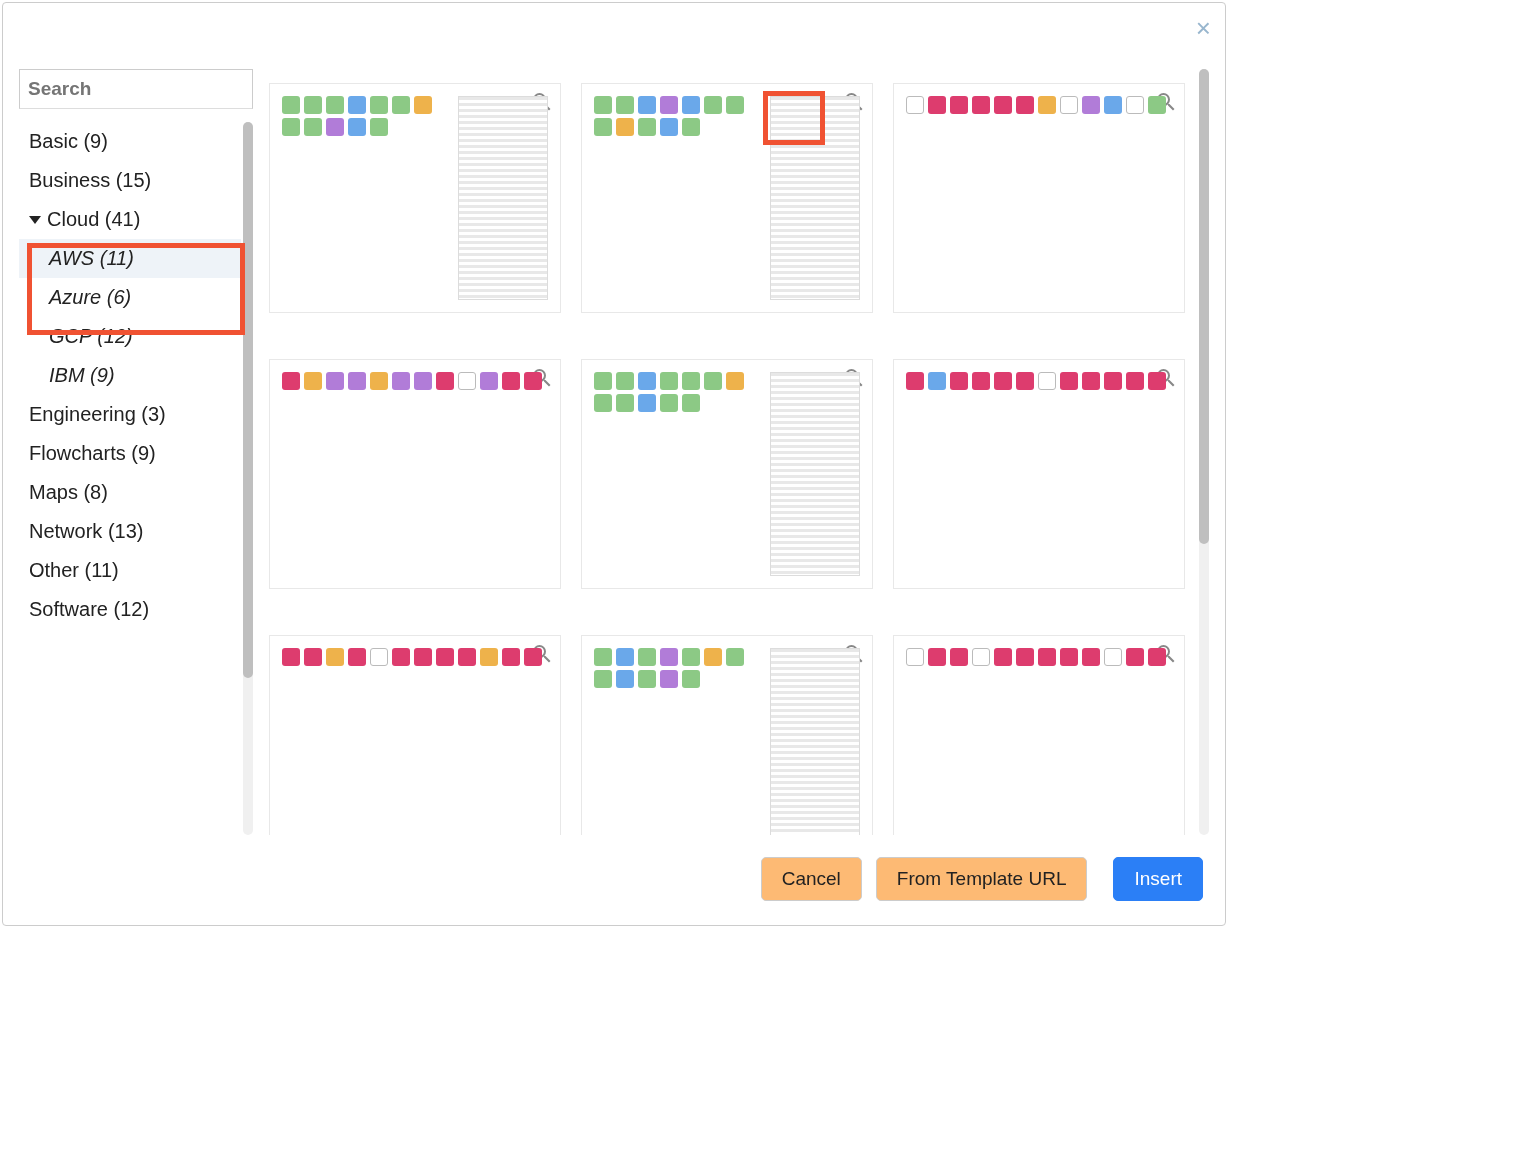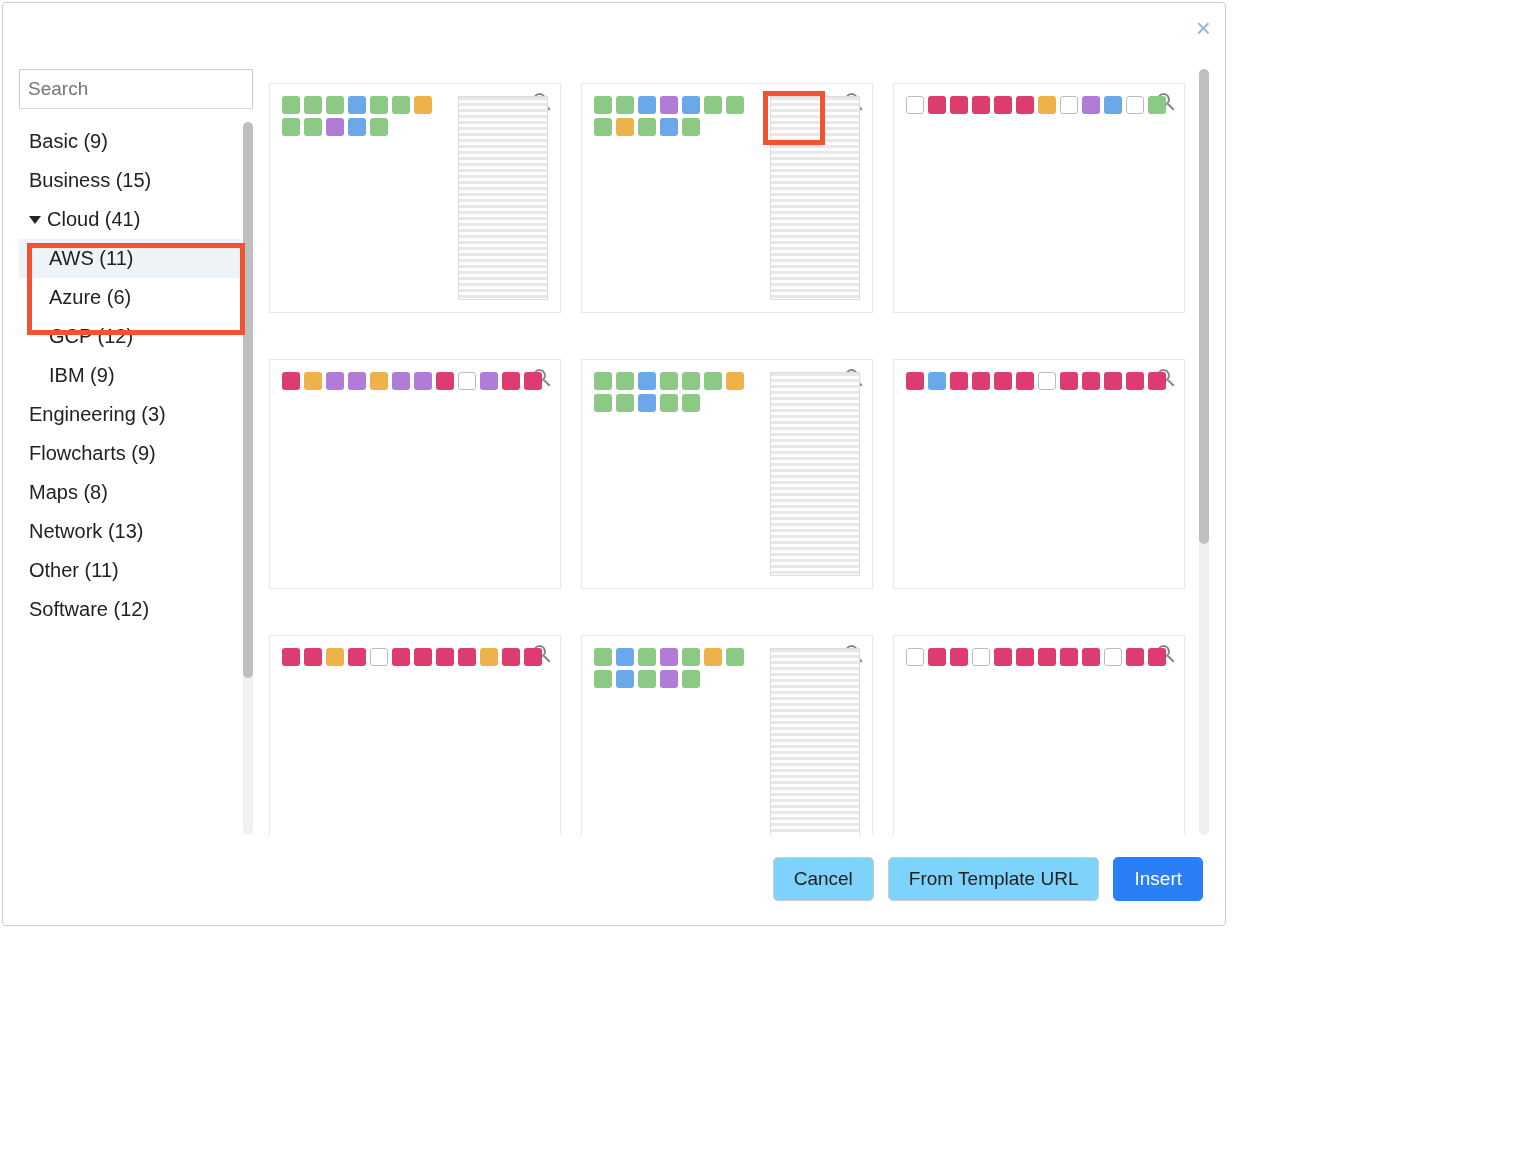--- a/index.html
+++ b/index.html
@@ -6,38 +6,38 @@
 body { font-family: -apple-system, BlinkMacSystemFont, "Segoe UI", Helvetica, Arial, sans-serif; background: #fff; }
 .dialog {
   width: 1224px; height: 924px; border: 1px solid #ccc; border-radius: 4px;
   position: relative; display: flex; flex-direction: column; background: #fff;
   margin: 2px;
 }
 .close-x { position: absolute; top: 10px; right: 14px; font-size: 26px; color: #98b6ce; cursor: pointer; font-weight: 300; }
 .body-area { display: flex; flex: 1; min-height: 0; padding: 66px 16px 2px 16px; gap: 10px; }
 .sidebar-wrap { width: 234px; display: flex; flex-direction: column; }
 .search-row { display: flex; align-items: center; border: 1px solid #ccc; border-bottom: 1px solid #ddd; height: 40px; padding: 0 8px; }
-.search-input { flex: 1; border: none; outline: none; font-size: 19px; color: #b91c1c; background: transparent; }
+.search-input { flex: 1; border: none; outline: none; font-size: 19px; color: #b91c1c; background: transparent; font-weight: bold; }
 .search-icon-svg { width: 22px; height: 22px; fill: #888; }
 .category-list { flex: 1; overflow-y: auto; font-size: 20px; color: #222; }
 .cat-item { padding: 8px 10px; cursor: pointer; white-space: nowrap; }
-.cat-item.sub { padding-left: 30px; }
+.cat-item.sub { padding-left: 30px; font-style: italic; }
 .cat-item.selected { background: #eef3f8; }
 .cat-caret { display: inline-block; width: 0; height: 0; border-left: 6px solid transparent; border-right: 6px solid transparent; border-top: 8px solid #222; margin-right: 6px; vertical-align: 2px; }
 .sidebar-scrollbar { width: 10px; background: #f0f0f0; border-radius: 5px; position: relative; margin-left: 2px; }
 .sidebar-thumb { position: absolute; left: 0; width: 10px; background: #bfbfbf; border-radius: 5px; top: 0; height: 78%; }
 .preview-area { flex: 1; display: flex; min-height: 0; }
 .grid { flex: 1; display: grid; grid-template-columns: repeat(3, 1fr); grid-auto-rows: 230px; gap: 46px 20px; overflow: hidden; padding: 14px 6px 0 6px; }
 .thumb { background: #fff; border: 1px solid #e8e8e8; position: relative; overflow: hidden; }
 .thumb-zoom { position: absolute; top: 6px; right: 6px; cursor: pointer; }
 .preview-scrollbar { width: 10px; background: #f0f0f0; border-radius: 5px; position: relative; margin-left: 8px; }
 .preview-thumb { position: absolute; left: 0; width: 10px; background: #bfbfbf; border-radius: 5px; top: 0; height: 62%; }
 .footer { display: flex; justify-content: flex-end; gap: 14px; padding: 20px 22px 24px 22px; }
-.btn { font-size: 19px; padding: 10px 20px; border: 1px solid #ccc; border-radius: 5px; background: #7dd3fc; cursor: pointer; color: #222; }
-.btn-primary { background: #2b7ff6; color: #fff; border: 1px solid #2b7ff6; }
+.btn { font-size: 19px; padding: 10px 20px; border: 1px solid #ccc; border-radius: 5px; background: #fdba74; cursor: pointer; color: #222; }
+.btn-primary { background: #2b7ff6; color: #fff; border: 1px solid #2b7ff6; margin-left: 12px; }
 
 .fake-content { position: absolute; inset: 12px; display: flex; gap: 6px; }
 .fake-col { flex: 1; display: flex; flex-wrap: wrap; gap: 4px; align-content: flex-start; }
 .fake-notes { width: 34%; background: repeating-linear-gradient(#e8e8e8, #e8e8e8 3px, #fff 3px, #fff 6px); border: 1px solid #dcdcdc; }
 .fb { width: 18px; height: 18px; border-radius: 3px; }
 .g { background: #8cc985; } .o { background: #eeb24b; } .b { background: #6aa8ea; } .p { background: #b17cd8; }
 .c { background: #dd3c6e; } .w { background: #fff; border: 1px solid #bbb; }
 .red-highlight-zoom { position: absolute; top: 22px; left: 500px; width: 62px; height: 54px; border: 5px solid #f05232; z-index: 5; }
 .red-highlight-sidebar { position: absolute; top: 174px; left: 8px; width: 218px; height: 92px; border: 5px solid #f05232; z-index: 5; pointer-events: none; }
 .sidebar-wrap { position: relative; }

